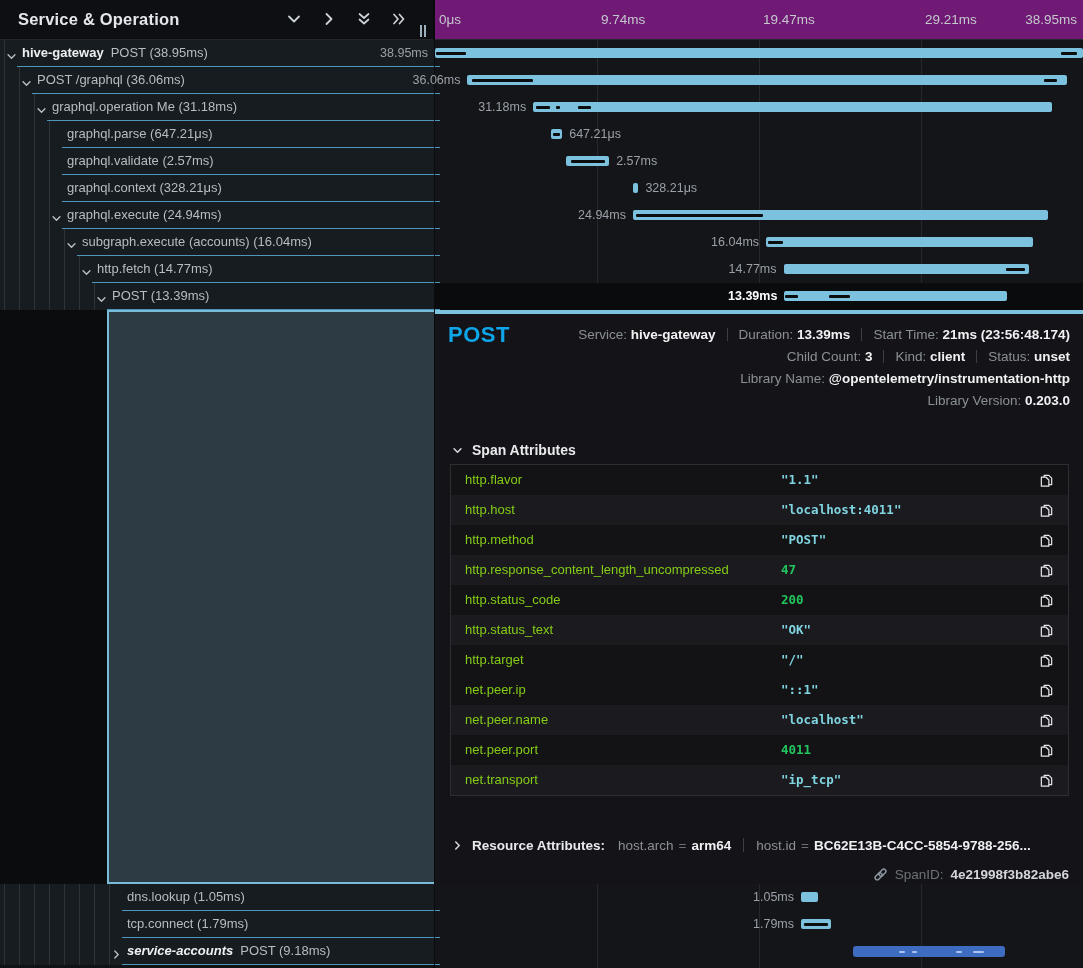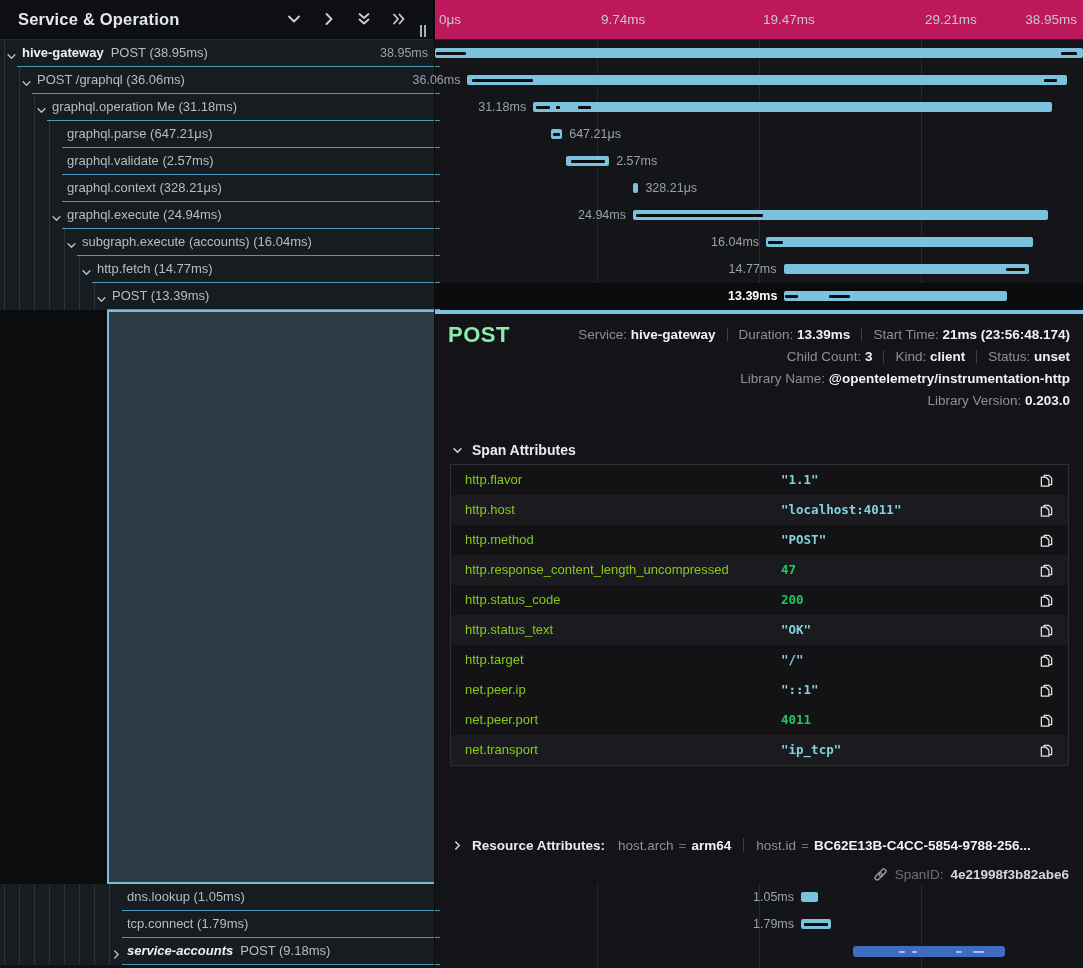--- a/index.html
+++ b/index.html
@@ -27,41 +27,41 @@
   .trow .txt { position:absolute; top:0; line-height:26px; font-size:13px; color:#b6bcc2; white-space:nowrap; }
   .trow .svc { font-weight:700; color:#edeff1; margin-right:7px; }
   .trow .svc.it { font-style:italic; }
 
   .slate-wrap { position:absolute; left:0; top:310px; width:434px; height:574px; background:#0b0c0e; }
   .slate-block { position:absolute; left:107px; right:0; top:0; bottom:0; background:#2d3b44;
                  border-left:2px solid #79bcd9; border-top:2px solid #79bcd9; border-bottom:2px solid #79bcd9; }
 
   
   .tl-panel { position:absolute; left:435px; top:0; width:648px; height:968px; background:#131519; }
-  .tl-header { position:absolute; left:0; top:0; right:0; height:40px; background:#be185d;
+  .tl-header { position:absolute; left:0; top:0; right:0; height:40px; background:#701a75;
                border-bottom:1px solid #26292e; z-index:3; }
   .tick-label { position:absolute; top:0; line-height:39px; font-size:13.5px; color:#c4c8cd; z-index:3; }
   .gridline { position:absolute; top:0; bottom:0; width:1px; background:#26282d; z-index:2; }
 
   .tl-row { position:absolute; left:0; width:648px; height:27px; z-index:2; }
   .tl-row.sel { background:#0a0b0d; }
   .tl-row .edge-tick { position:absolute; left:0; bottom:0; width:5px; height:1px; background:#5096ba; }
   .bar { position:absolute; top:8px; height:10px; border-radius:2px; background:#7cc1de; cursor:pointer; }
   .bar.blue { background:#3d6cc1; height:11px; top:8px; border-radius:3px; }
   .tick-dark { position:absolute; top:12px; height:3px; background:#0c0d0f; border-radius:1px; z-index:3; }
   .tick-light { position:absolute; top:12.5px; height:2px; background:#a9c3ee; border-radius:1px; z-index:3; }
   .bar-label { position:absolute; top:0; line-height:27px; font-size:12.5px; color:#9aa0a7; white-space:nowrap; }
   .bar-label.right { text-align:left; }
   .bar-label.leftside { width:200px; text-align:right; }
   .tl-row.sel .bar-label { color:#ffffff; font-weight:700; }
 
   
   .detail-block { position:absolute; left:0; right:0; top:310px; height:574px; background:#141418;
                   border-top:4px solid #7cc1de; z-index:5; }
-  .d-title { position:absolute; left:13px; top:8px; font-size:22px; font-weight:600; color:#86efac; letter-spacing:.5px; }
+  .d-title { position:absolute; left:13px; top:8px; font-size:22px; font-weight:600; color:#0ea5e9; letter-spacing:.5px; }
   .d-overview { position:absolute; right:13px; top:10px; width:540px; text-align:right; }
   .ov-line { line-height:22px; font-size:13.5px; white-space:nowrap; }
   .ov-label { color:#8b9095; }
   .ov-value { color:#f0f1f3; font-weight:700; }
   .ov-div { display:inline-block; width:1px; height:13px; background:#3c4046; margin:0 11px; vertical-align:-2px; }
 
   .d-section { position:absolute; left:17px; top:128px; display:flex; align-items:center; gap:9px; cursor:pointer; }
   .d-section span { font-size:14px; font-weight:700; color:#e8eaec; }
 
   .d-table { position:absolute; left:15px; right:14px; top:150px; border:1px solid #2d2e33; }
@@ -458,20 +458,30 @@
           <div class="attr-row odd">
             <div class="attr-key">net.peer.ip</div>
             <div class="attr-val string">"::1"</div>
             <div class="attr-copy">
               <svg width="15" height="15" viewBox="0 0 16 16" fill="none" stroke="#e3e5e8" stroke-width="1.3" stroke-linejoin="round">
                 <path d="M5.5 4.5 v-2 h5 l3 3 v7 h-3"></path>
                 <path d="M2.5 4.5 h5 l3 3 v6.5 h-8 z"></path>
               </svg>
             </div>
           </div>
+          <div class="attr-row even">
+            <div class="attr-key">net.peer.name</div>
+            <div class="attr-val string">"localhost"</div>
+            <div class="attr-copy">
+              <svg width="15" height="15" viewBox="0 0 16 16" fill="none" stroke="#e3e5e8" stroke-width="1.3" stroke-linejoin="round">
+                <path d="M5.5 4.5 v-2 h5 l3 3 v7 h-3"></path>
+                <path d="M2.5 4.5 h5 l3 3 v6.5 h-8 z"></path>
+              </svg>
+            </div>
+          </div>
           <div class="attr-row odd">
             <div class="attr-key">net.peer.port</div>
             <div class="attr-val number">4011</div>
             <div class="attr-copy">
               <svg width="15" height="15" viewBox="0 0 16 16" fill="none" stroke="#e3e5e8" stroke-width="1.3" stroke-linejoin="round">
                 <path d="M5.5 4.5 v-2 h5 l3 3 v7 h-3"></path>
                 <path d="M2.5 4.5 h5 l3 3 v6.5 h-8 z"></path>
               </svg>
             </div>
           </div>

